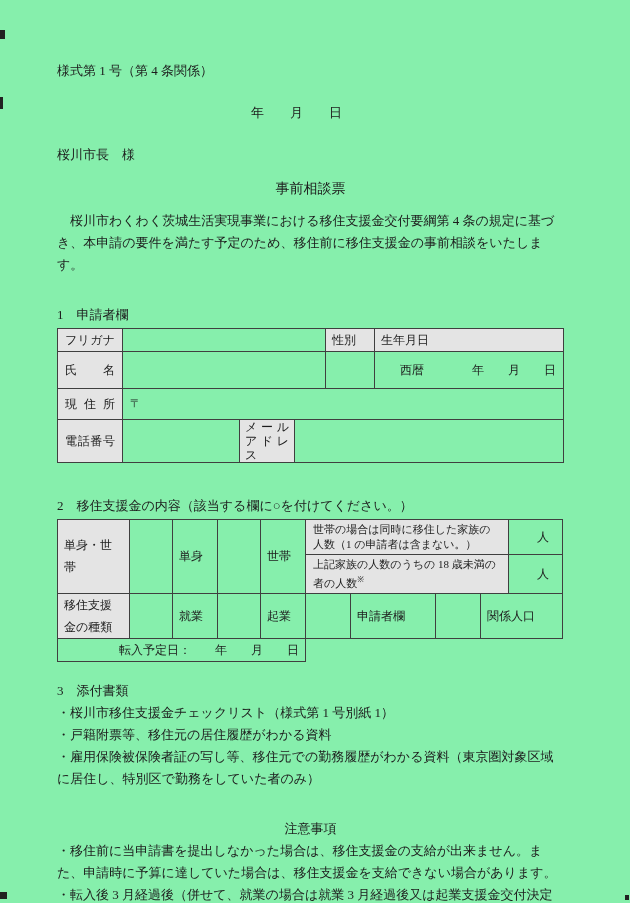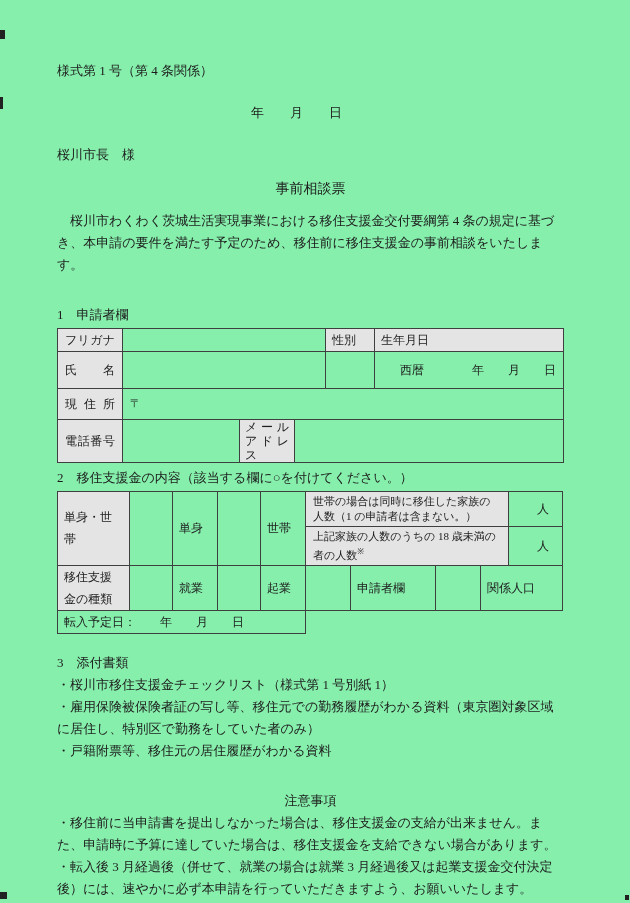--- a/index.html
+++ b/index.html
@@ -15,37 +15,37 @@
     font-size:13px;
     line-height:22px;
     overflow:hidden;
   }
   p { margin:0; }
   .date-line { text-align:center; padding-right:28px; margin-top:20px; }
   .addressee { margin-top:20px; }
   .title { text-align:center; font-size:14px; margin-top:12px; }
   .intro { margin-top:10px; }
   .sec-h { margin-top:28px; }
-  .sec-h2 { margin-top:4px; }
+  .sec-h2 { margin-top:32px; }
   .sec-h3 { margin-top:18px; }
   .notes-h { margin-top:28px;text-align:center; }
 
   table { border-collapse:collapse; table-layout:fixed; margin-top:2px; }
   td { border:1px solid #3f3f3f; padding:0 6px; font-size:12px; overflow:hidden; vertical-align:middle; }
   .gray { background:#e4e4e4; }
   .center { }
   .jlabel { text-align:justify; text-align-last:justify; padding:0 7px; }
   .f11 { font-size:12px; }
   .desc { font-size:11px; line-height:15px; padding:2px 7px; text-align:left; }
   .desc sup { font-size:8px; }
   .person { text-align:right; padding-right:13px; }
   .postal { vertical-align:top; padding:3px 7px; font-size:11px; }
   .email { font-size:12px; line-height:14px; text-align:justify; text-align-last:justify; padding:0 5px; }
   .birth { padding-left:25px;margin-left:24px; }
-  .movein { padding-left:6px; }
+  .movein { padding-left:6px;text-align:right; }
   .ghost { border:none; background:transparent; }
   .note-line { margin-top:2px; }
 
   .artifact { position:absolute; background:#222; }
   .a1 { left:0; top:30px;  width:5px; height:9px; }
   .a2 { left:0; top:97px;  width:3px; height:12px; }
   .a3 { left:0; bottom:4px; width:7px; height:7px; }
   .a4 { right:1px; bottom:3px; width:4px; height:5px; }
 </style>
 </head>
@@ -151,20 +151,20 @@
     <tr style="height:23px">
       <td class="movein" colspan="5">転入予定日：　　年　　月　　日</td>
       <td class="ghost" colspan="5"></td>
     </tr>
   </tbody>
     </table>
 
 
   <p class="sec-h sec-h3">3　添付書類</p>
   <p>・桜川市移住支援金チェックリスト（様式第 1 号別紙 1）</p>
+  <p>・戸籍附票等、移住元の居住履歴がわかる資料</p>
   <p>・雇用保険被保険者証の写し等、移住元での勤務履歴がわかる資料（東京圏対象区域に居住し、特別区で勤務をしていた者のみ）</p>
-  <p>・戸籍附票等、移住元の居住履歴がわかる資料</p>
 
   <p class="notes-h">注意事項</p>
   <p>・移住前に当申請書を提出しなかった場合は、移住支援金の支給が出来ません。また、申請時に予算に達していた場合は、移住支援金を支給できない場合があります。</p>
   <p>・転入後 3 月経過後（併せて、就業の場合は就業 3 月経過後又は起業支援金交付決定後）には、速やかに必ず本申請を行っていただきますよう、お願いいたします。</p>
 
 </div>
 
 </body></html>

